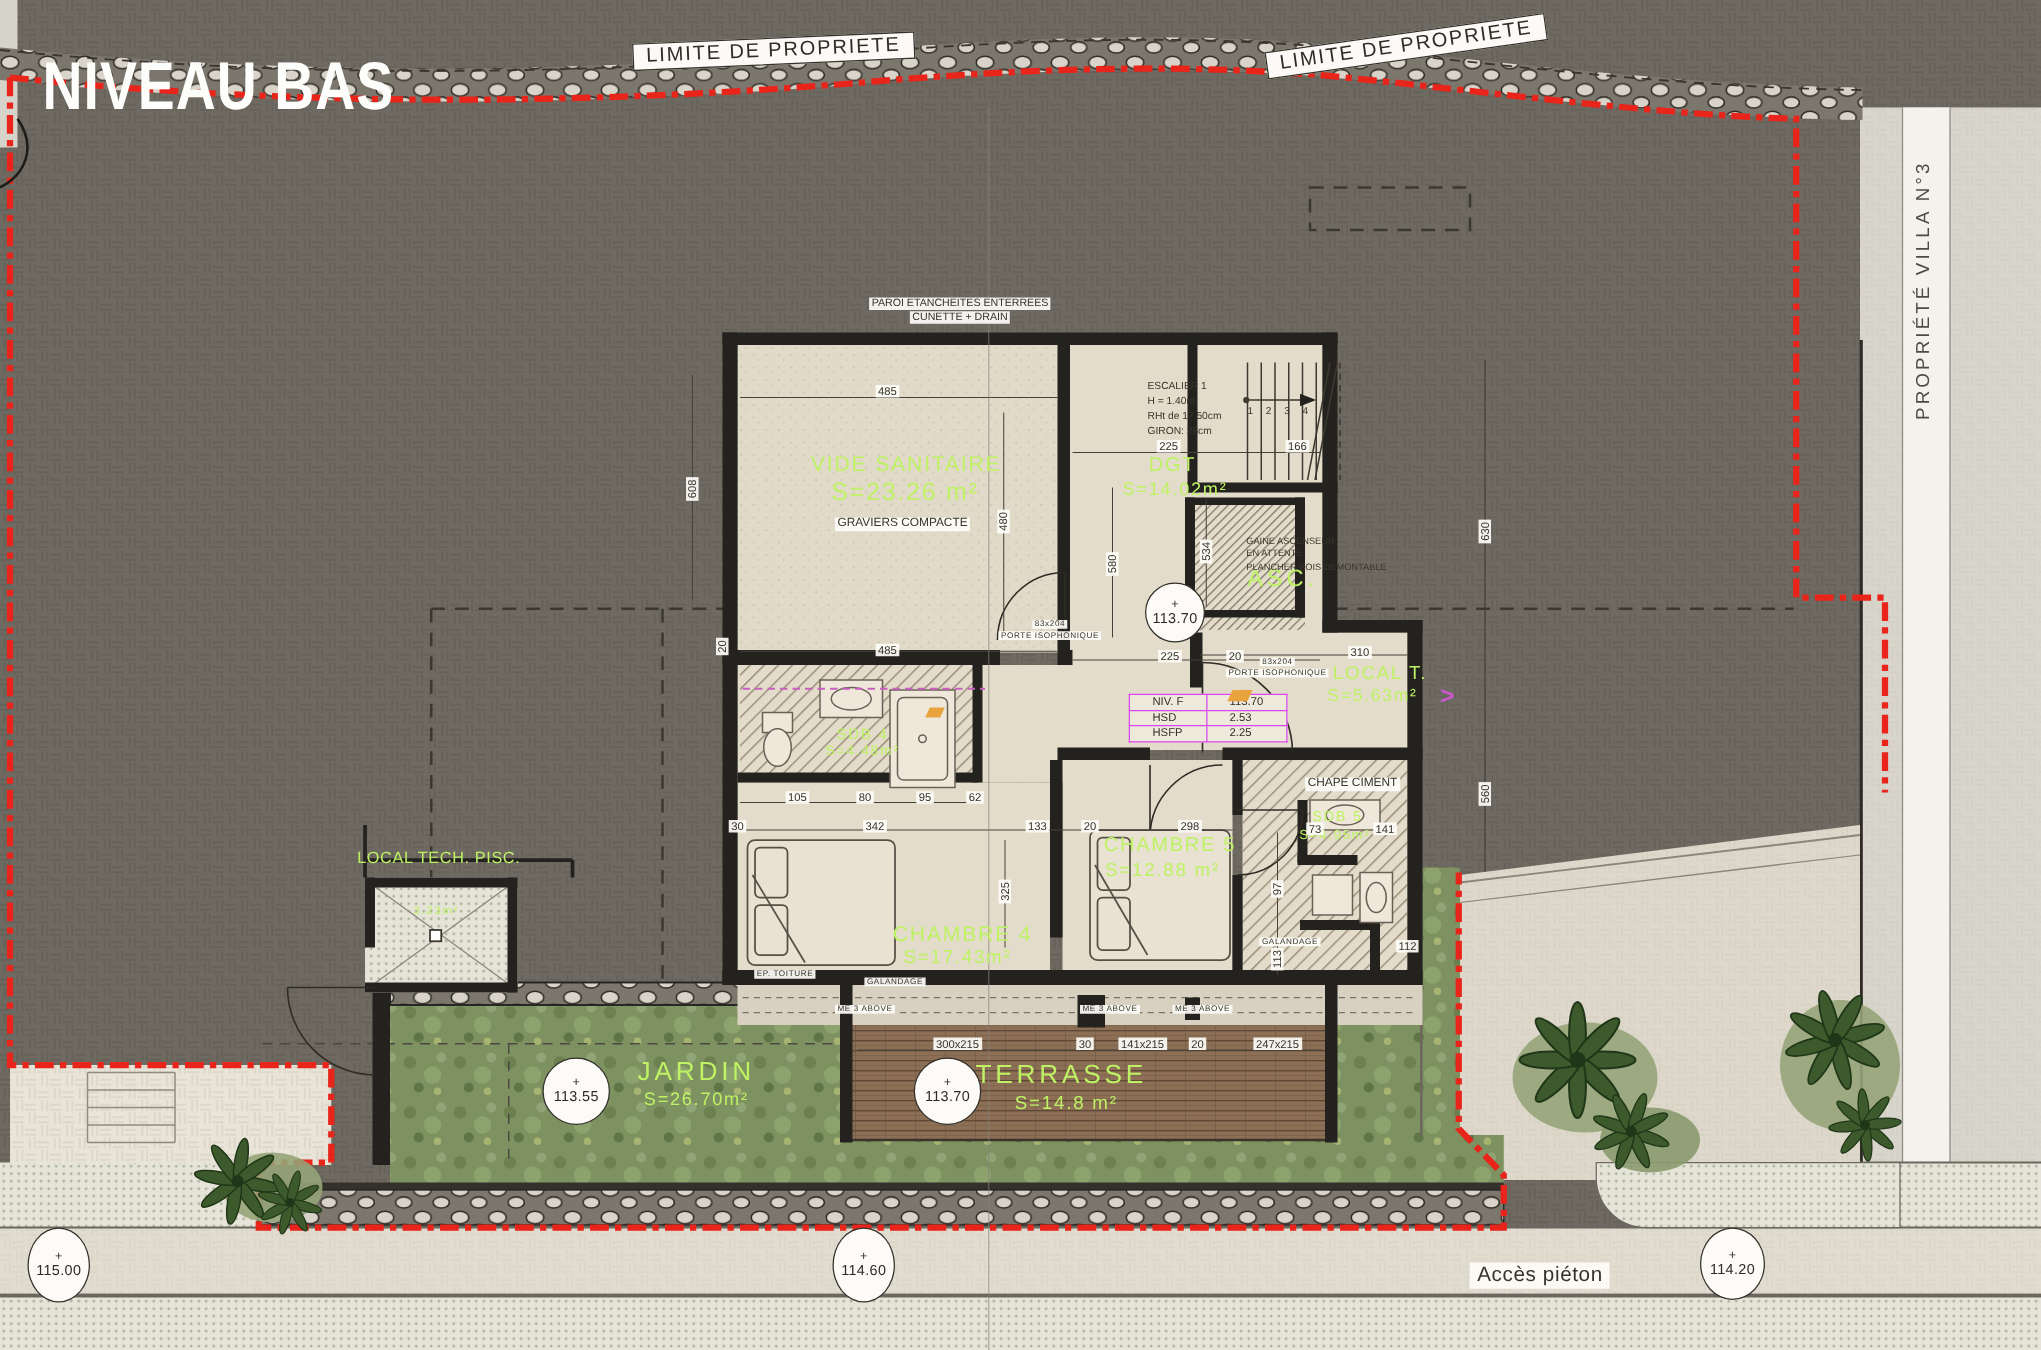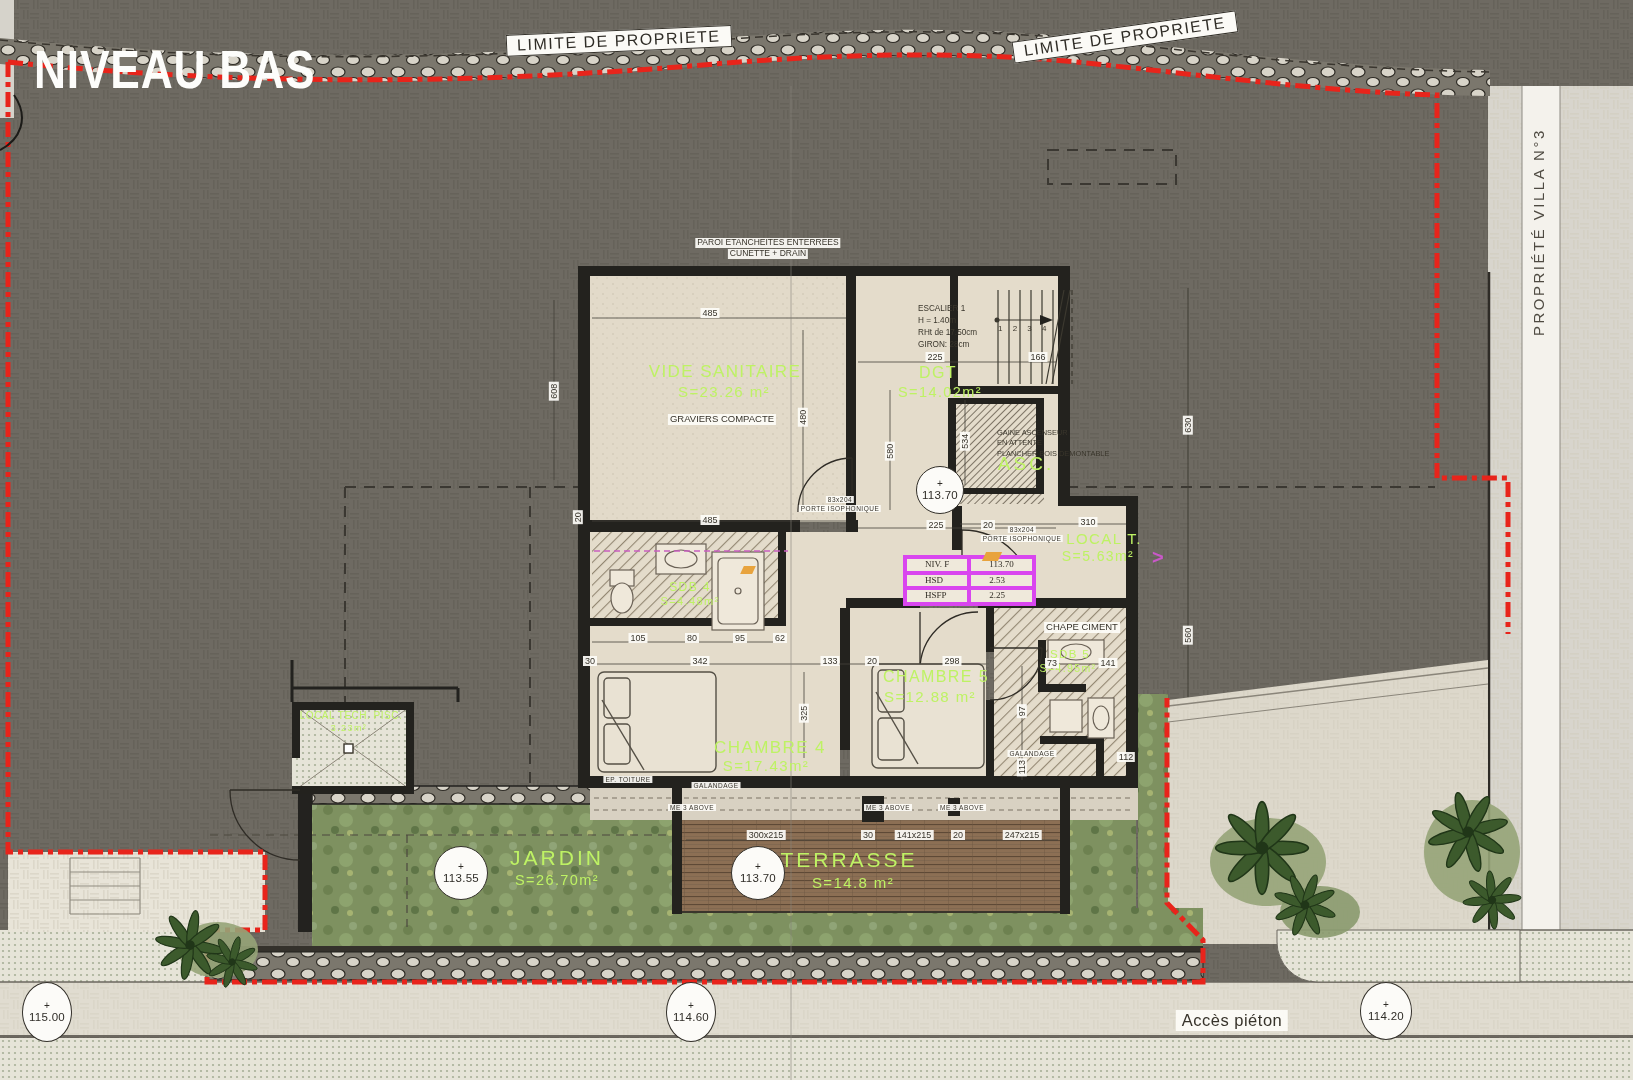--- a/index.html
+++ b/index.html
@@ -17,21 +17,21 @@
   .chip{position:absolute;background:rgba(253,252,248,.93);color:#37332a;font-size:9px;
         line-height:1.15;padding:0 2px;white-space:nowrap;transform:translateX(-50%);}
   .chip.rot{transform:translateX(-50%) rotate(-90deg);}
   .tiny{font-size:6.5px;letter-spacing:.5px;}
   .lvl{position:absolute;background:#fcfbf8;border:1.5px solid #33302a;border-radius:50%;
        display:flex;flex-direction:column;align-items:center;justify-content:center;color:#2f2c27;}
   .lvl .plus{font-size:10px;line-height:1;}
   .lvl .val{font-size:11.5px;line-height:1.1;letter-spacing:.3px;}
   .ltab{position:absolute;left:903px;top:555px;border-collapse:collapse;background:#efe9db;
         font-size:9px;color:#322e26;}
-  .ltab td{border:4px solid #d946ef;padding:0 18px;line-height:1.3;white-space:nowrap;font-family:Liberation Serif, serif;}
+  .ltab td{border:1px solid #d946ef;padding:0 18px;line-height:1.3;white-space:nowrap;}
   .noteblock{position:absolute;color:#3a362c;white-space:nowrap;}
   .mag{position:absolute;color:#c958c9;font-weight:700;}
   .orange{position:absolute;background:#e8a33d;}
 </style>
 </head>
 <body>
 
 <div id="canvas">
 
 <svg class="layer" width="1633" height="1080" viewBox="0 0 1633 1080">
@@ -349,21 +349,21 @@
 <div class="title">NIVEAU BAS</div>
 
 <div class="limite" style="left:506px;top:30px;transform:rotate(-2.5deg);">LIMITE DE PROPRIETE</div>
 <div class="limite" style="left:1012px;top:26px;transform:rotate(-8deg);">LIMITE DE PROPRIETE</div>
 <div class="villa">PROPRIÉTÉ VILLA N°3</div>
 
 <div class="chip" style="left:768px;top:238px;font-size:8.5px;">PAROI ETANCHEITES ENTERREES</div>
 <div class="chip" style="left:768px;top:249px;font-size:8.5px;">CUNETTE + DRAIN</div>
 
 <div class="lbl" style="left:725px;top:362px;font-size:17px;">VIDE SANITAIRE</div>
-<div class="lbl" style="left:724px;top:383px;font-size:15px;">S=23.26 m²</div>
+<div class="lbl" style="left:724px;top:383px;font-size:20px;">S=23.26 m²</div>
 <div class="chip" style="left:722px;top:414px;font-size:9.5px;">GRAVIERS COMPACTE</div>
 
 <div class="lbl" style="left:938px;top:364px;font-size:16px;">DGT</div>
 <div class="lbl" style="left:940px;top:384px;font-size:14.5px;">S=14.02m²</div>
 
 <div class="lbl" style="left:1026px;top:453px;font-size:19px;letter-spacing:3px;">ASC.</div>
 
 <div class="lbl" style="left:1104px;top:530px;font-size:15px;">LOCAL T.</div>
 <div class="lbl" style="left:1098px;top:548px;font-size:14px;">S=5.63m²</div>
 <div class="chip" style="left:1082px;top:586px;font-size:9.5px;margin-top:36px;">CHAPE CIMENT</div>
@@ -379,21 +379,21 @@
 
 <div class="lbl" style="left:1070px;top:648px;font-size:11.5px;">SDB 5</div>
 <div class="lbl" style="left:1068px;top:662px;font-size:10.5px;">S=4.95m²</div>
 
 <div class="lbl" style="left:557px;top:846px;font-size:21px;letter-spacing:3px;">JARDIN</div>
 <div class="lbl" style="left:557px;top:872px;font-size:14.5px;">S=26.70m²</div>
 
 <div class="lbl" style="left:849px;top:848px;font-size:21px;letter-spacing:3px;">TERRASSE</div>
 <div class="lbl" style="left:853px;top:874px;font-size:15px;">S=14.8 m²</div>
 
-<div class="lbl" style="left:351px;top:710px;font-size:10px;letter-spacing:.5px;">LOCAL TECH. PISC.</div>
+<div class="lbl" style="left:351px;top:678px;font-size:13px;letter-spacing:.5px;">LOCAL TECH. PISC.</div>
 <div class="lbl" style="left:349px;top:723px;font-size:9px;">3.23m²</div>
 
 <div class="noteblock" style="left:918px;top:303px;font-size:8.2px;line-height:1.45;">
   <div>ESCALIER 1</div>
   <div>H = 1.40m</div>
   <div>RHt de 17.50cm</div>
   <div>GIRON: 28cm</div>
 </div>
 <div class="noteblock" style="left:998px;top:324px;font-size:8px;letter-spacing:4px;">1   2   3   4</div>
 

